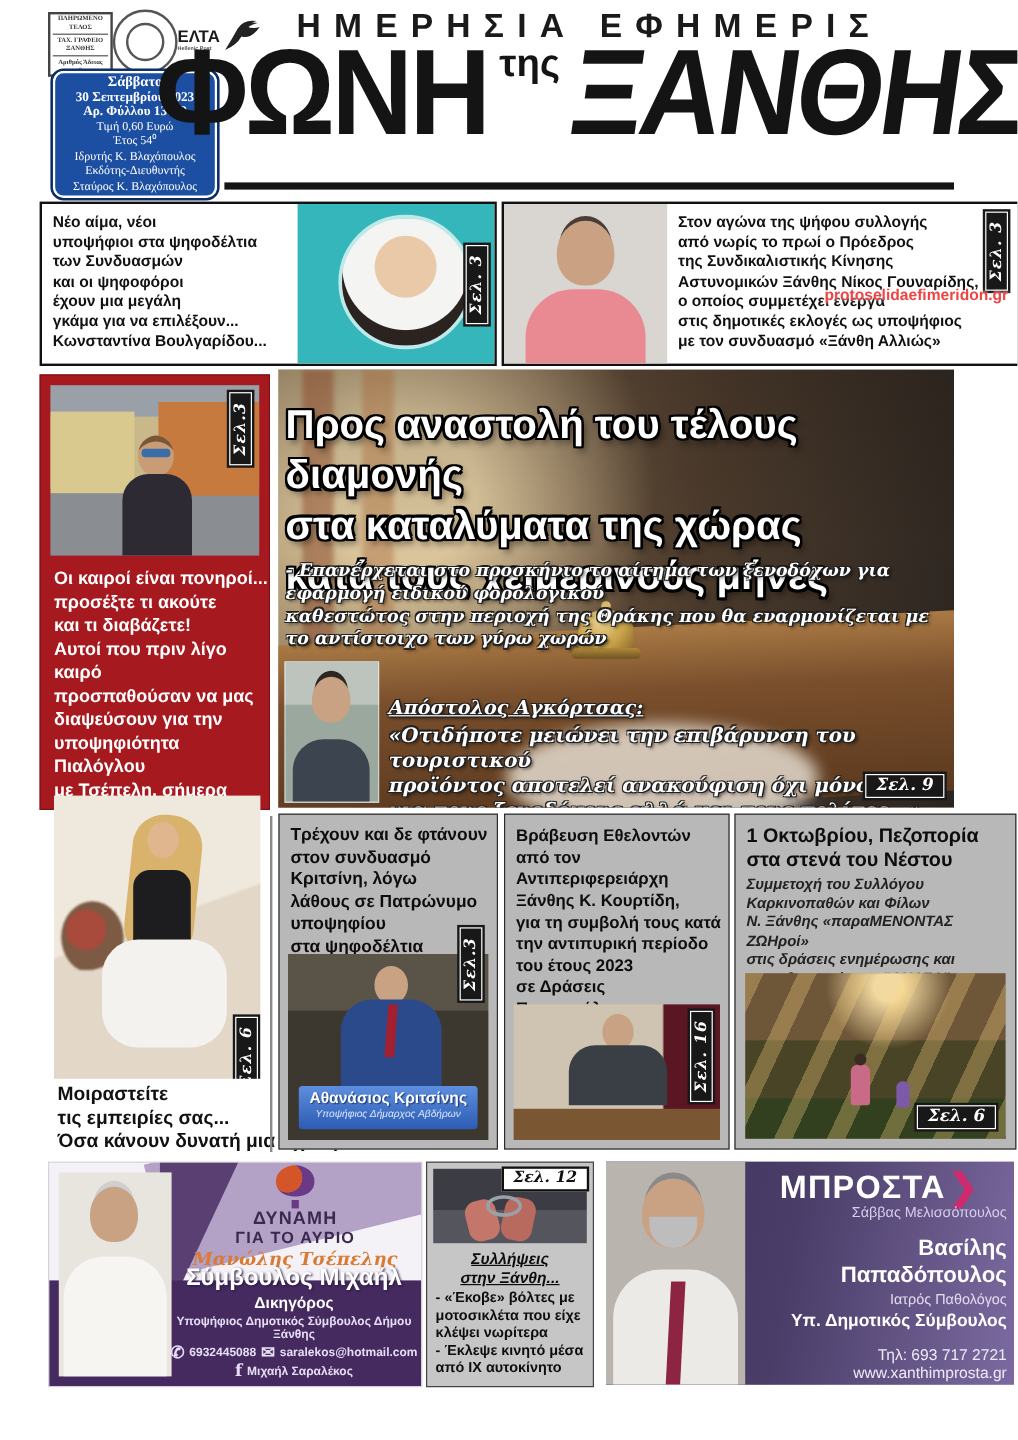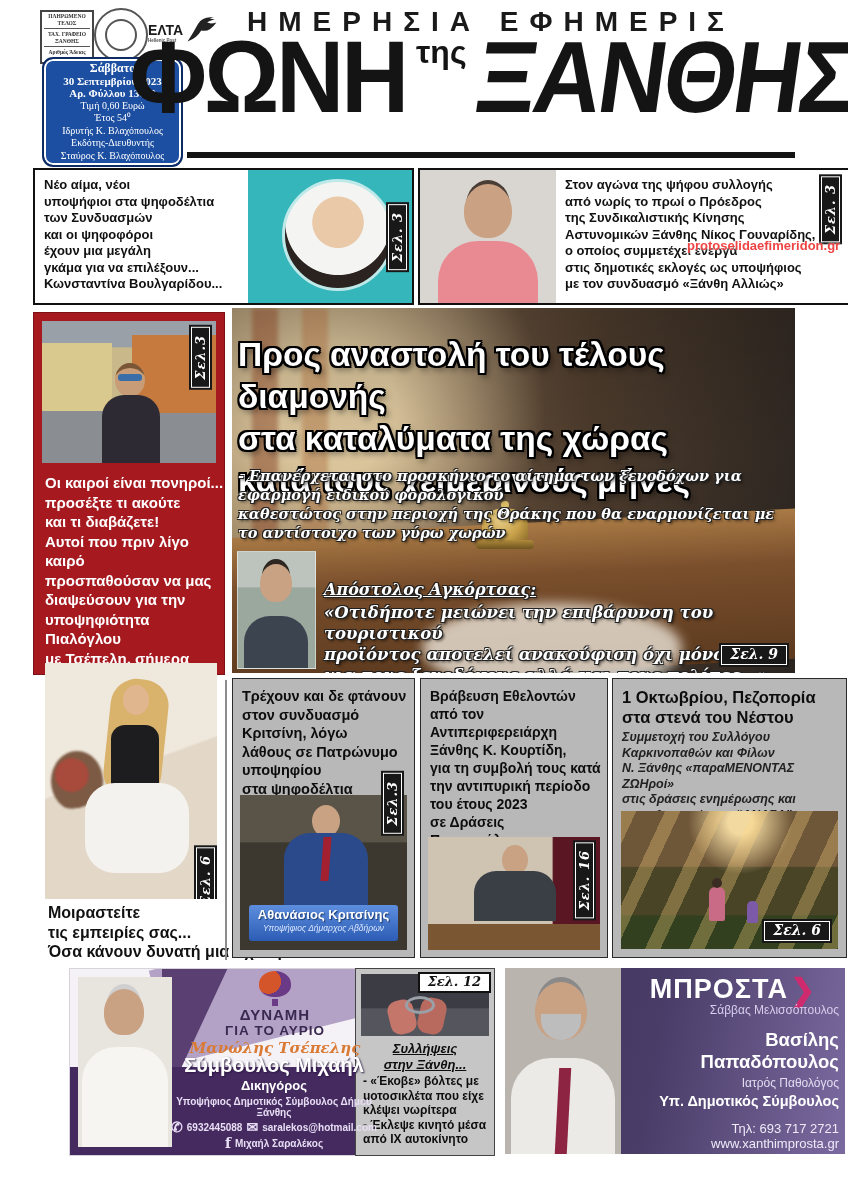--- a/index.html
+++ b/index.html
@@ -134,21 +134,21 @@
   #nestos-body{font:italic 700 12.5px/15.5px "Liberation Sans",sans-serif;padding:3px 6px 0 9px;color:#222;}
   #nestos-photo{position:absolute;left:8px;right:8px;top:132px;bottom:8px;overflow:hidden;
         background:
          repeating-linear-gradient(115deg,rgba(255,214,130,.30) 0 14px,rgba(255,214,130,0) 14px 40px),
          radial-gradient(circle at 55% 8%,#f2d9a0 0 7%,rgba(0,0,0,0) 30%),
          linear-gradient(180deg,#6e5638 0 40%,#4a4426 41% 75%,#33401f 76% 100%);}
   #nestos-photo .fig1{position:absolute;left:88px;bottom:28px;width:16px;height:34px;border-radius:6px 6px 2px 2px;background:#c96a86;}
   #nestos-photo .fig1::after{content:"";position:absolute;left:3px;top:-9px;width:10px;height:10px;border-radius:50%;background:#3a2c22;}
   #nestos-photo .fig2{position:absolute;left:126px;bottom:26px;width:11px;height:22px;border-radius:5px 5px 2px 2px;background:#7c5aa8;}
   
-  #ad1{left:40px;top:968px;width:310px;height:186px;background:#f4f2f6;overflow:hidden;border:1px solid #d7d3dc;margin-left:29px;}
+  #ad1{left:40px;top:968px;width:310px;height:186px;background:#f4f2f6;overflow:hidden;border:1px solid #d7d3dc;}
   #ad1 .band{position:absolute;left:86px;top:-36px;width:300px;height:96px;background:#b3a2c6;transform:rotate(-14deg);}
   #ad1 .wedge{position:absolute;left:92px;top:-10px;width:70px;height:150px;background:#5a3f72;
         clip-path:polygon(0 0,100% 0,0 100%);}
   #ad1 .purple{position:absolute;left:0;right:0;bottom:0;height:88px;background:#452a60;}
   #ad1 .photo{position:absolute;left:8px;top:8px;width:94px;height:170px;background:#e8e4de;z-index:5;overflow:hidden;}
   #ad1 .photo .head{position:absolute;left:26px;top:12px;width:40px;height:46px;border-radius:50% 50% 45% 45%;
         background:#c9a183;box-shadow:0 -8px 0 -3px #cfcfcf;}
   #ad1 .photo .shirt{position:absolute;left:4px;bottom:0;width:86px;height:100px;border-radius:34px 34px 0 0;background:#f6f5f2;}
   #ad1 .top{position:absolute;left:104px;right:4px;top:2px;height:94px;text-align:center;z-index:6;}
   #ad1 .tree{display:inline-block;width:32px;height:26px;border-radius:50% 50% 45% 45%;

